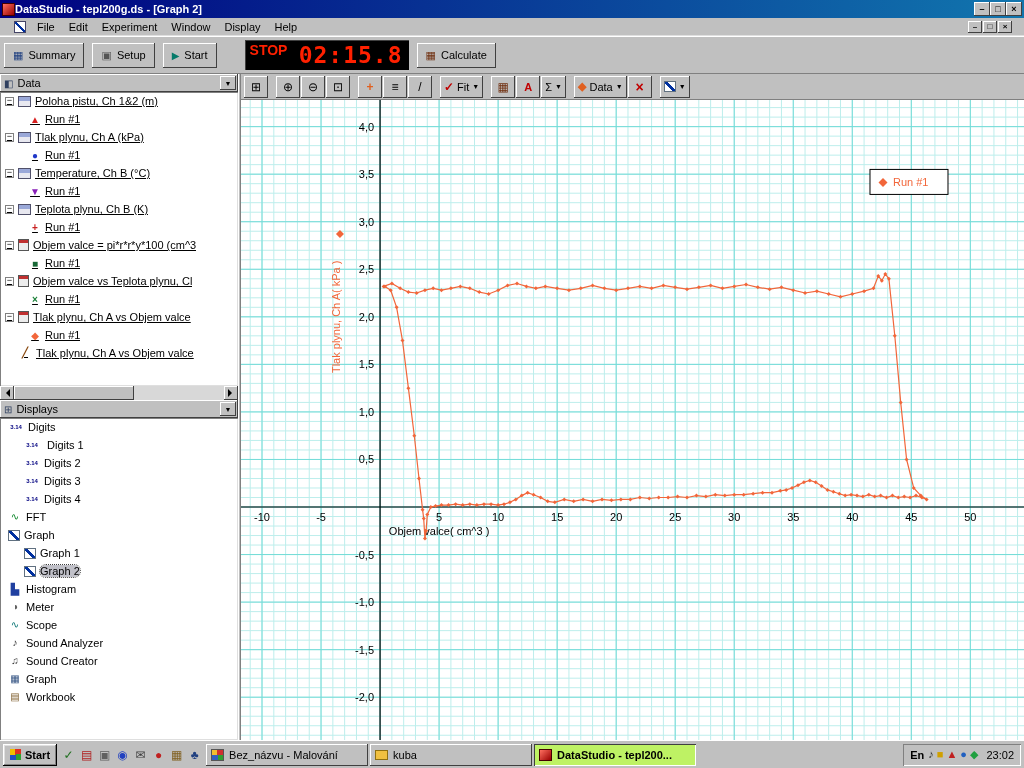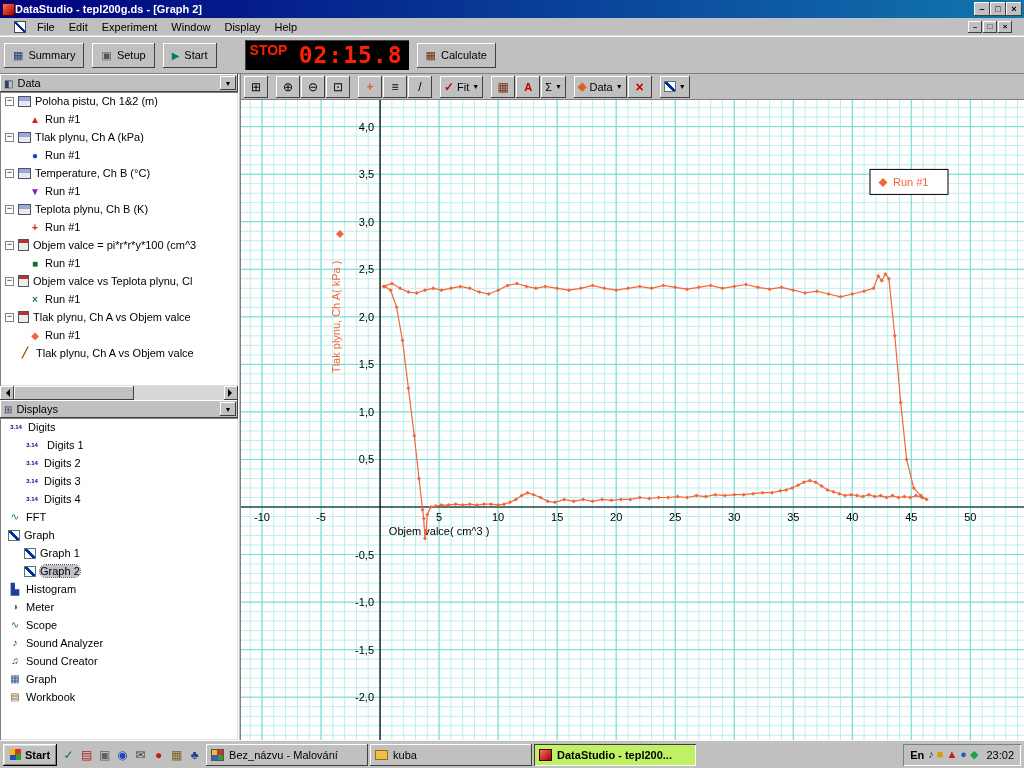--- a/index.html
+++ b/index.html
@@ -51,21 +51,21 @@
   .sidebar { width:238px; flex:none; display:flex; flex-direction:column; background:#c0c0c0; }
   .splitter { width:3px; flex:none; background:#c0c0c0; box-shadow: inset 1px 0 0 #fff, inset -1px 0 0 #808080; }
   .graphcol { flex:1; display:flex; flex-direction:column; min-width:0; }
 
   .panel-header { height:18px; display:flex; align-items:center; gap:4px; padding:0 2px 0 4px; flex:none; }
   .ph-icon { font-size:10px; color:#304060; }
   .ph-label { flex:1; }
   .ph-arrow { width:16px; height:14px; display:inline-flex; align-items:center; justify-content:center; font-size:7px; }
 
   .tree { background:#fff; overflow:hidden; box-shadow: inset 1px 1px 0 #808080, inset -1px -1px 0 #dfdfdf; }
-  .data-tree { height:294px; flex:none; }
+  .data-tree { height:294px; flex:none;text-decoration:underline; }
   .displays-tree { flex:1; }
   .tree-row { height:18px; display:flex; align-items:center; gap:4px; padding-left:5px; white-space:nowrap; }
   .expander { width:9px; height:9px; flex:none; border:1px solid #808080; background:#fff;
               display:inline-flex; align-items:center; justify-content:center; font-size:9px; line-height:7px; }
   .expander::before { content:"−"; margin-top:-1px; }
   .expander-sp { width:9px; flex:none; }
   .run-row { padding-left:29px; }
   .run-marker { width:12px; text-align:center; font-size:10px; flex:none; }
   .tree-label { overflow:hidden; }
   .selected .tree-label { background:#c0c0c8; outline:1px dotted #404040;border-radius:6px; }

